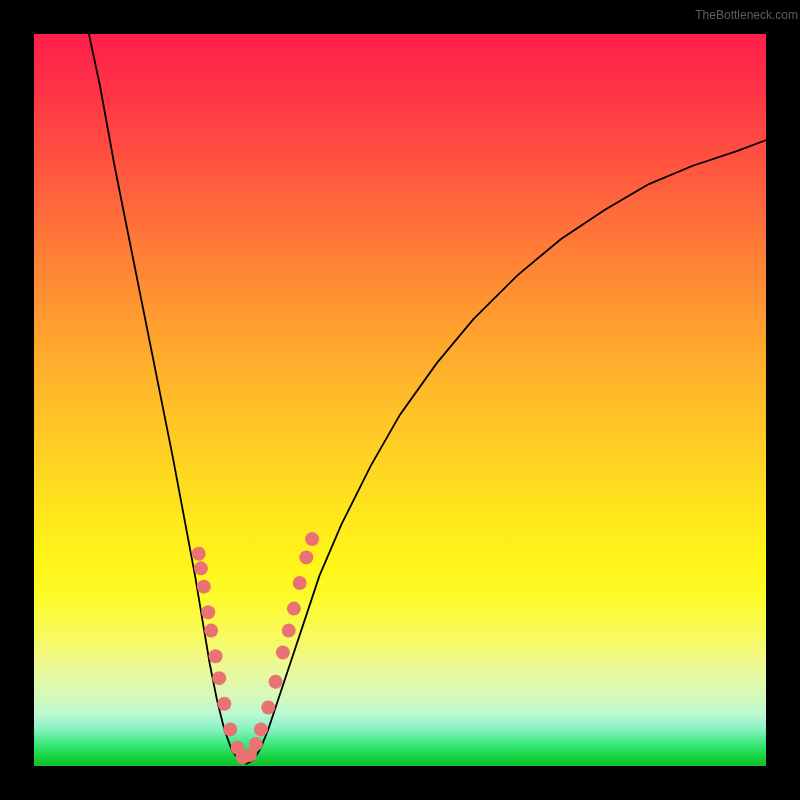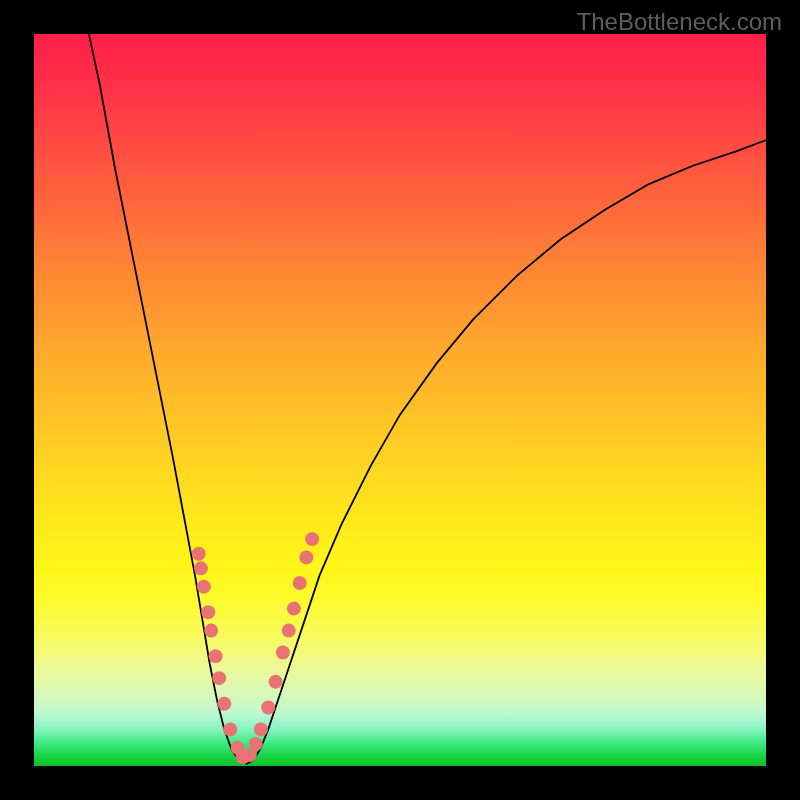--- a/index.html
+++ b/index.html
@@ -10,23 +10,23 @@
     body {
       width: 800px;
       height: 800px;
       background: #000;
       position: relative;
       overflow: hidden;
     }
     .watermark {
       position: absolute;
       top: 8px;
-      right: 18px;
+      right: 2px;
       font-family: Arial, sans-serif;
-      font-size: 24px;
+      font-size: 12px;
       font-weight: 500;
       color: #5e5e5e;
       z-index: 10;
     }
     .chart-area {
       position: absolute;
       top: 34px;
       left: 34px;
       width: 732px;
       height: 732px;

